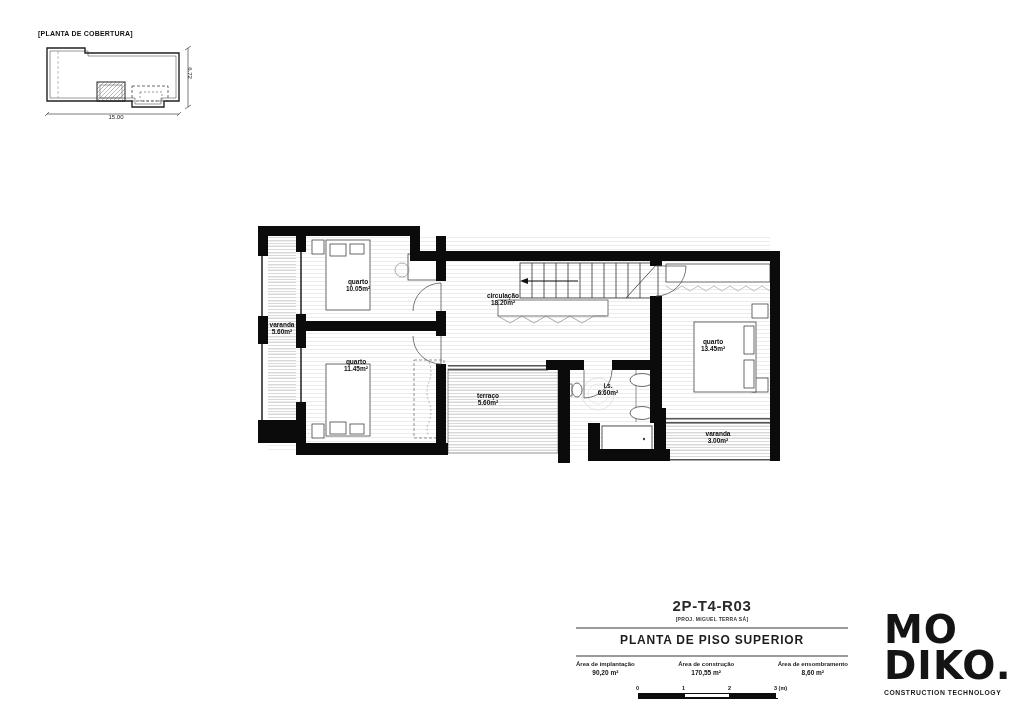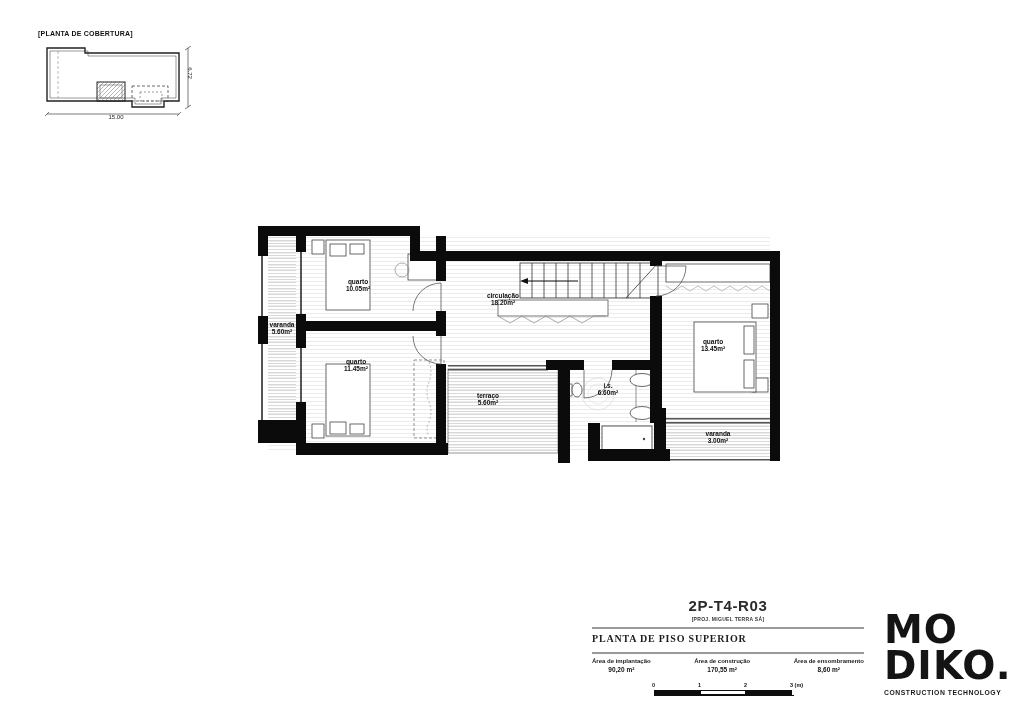--- a/index.html
+++ b/index.html
@@ -11,25 +11,25 @@
   .roof svg{position:absolute;left:2px;top:16px;}
   .dim-v{position:absolute;left:146px;top:40px;font-size:6px;color:#222;transform:rotate(90deg);}
   .dim-h{position:absolute;left:48px;top:84px;width:60px;text-align:center;font-size:6px;color:#222;}
   
   .plan{position:absolute;left:258px;top:226px;width:522px;height:240px;}
   .plan svg{position:absolute;left:0;top:0;}
   .rlabel{position:absolute;font-size:6.5px;font-weight:700;line-height:1.15;
           text-align:center;color:#0d0d0d;}
   .rlabel span{display:block;}
   
-  .tblock{position:absolute;left:592px;top:597px;width:272px;}
+  .tblock{position:absolute;left:576px;top:597px;width:272px;}
   .tb-code{text-align:center;font-size:15px;font-weight:600;letter-spacing:.6px;color:#2b2b2b;}
   .tb-author{text-align:center;font-size:5px;font-weight:700;letter-spacing:.3px;color:#333;margin-top:2px;}
   .tb-rule{height:0;border-top:2px solid #9a9a9a;margin-top:5px;}
-  .tb-title{font-size:10px;font-weight:700;letter-spacing:.8px;color:#1c1c1c;padding:4px 0 3px;font-family:Liberation Serif, serif;}
+  .tb-title{text-align:center;font-size:12px;font-weight:700;letter-spacing:.8px;color:#1c1c1c;padding:4px 0 3px;}
   .tb-areas{display:flex;justify-content:space-between;margin-top:4px;}
   .tb-area{text-align:center;}
   .tb-area .lbl{font-size:6px;font-weight:700;color:#222;}
   .tb-area .val{font-size:6.5px;font-weight:700;color:#111;margin-top:2px;}
   .scalebar{position:relative;width:152px;height:18px;margin:9px auto 0;}
   .scalebar .tick{position:absolute;top:0;font-size:5.5px;font-weight:700;color:#111;}
   .sb-seg{position:absolute;top:8px;height:5px;}
   .sb-black{background:#0d0d0d;}
   .sb-white{background:#fff;border:1px solid #0d0d0d;height:3px;}
   .sb-base{position:absolute;top:13px;left:2px;width:140px;height:1px;background:#0d0d0d;}

